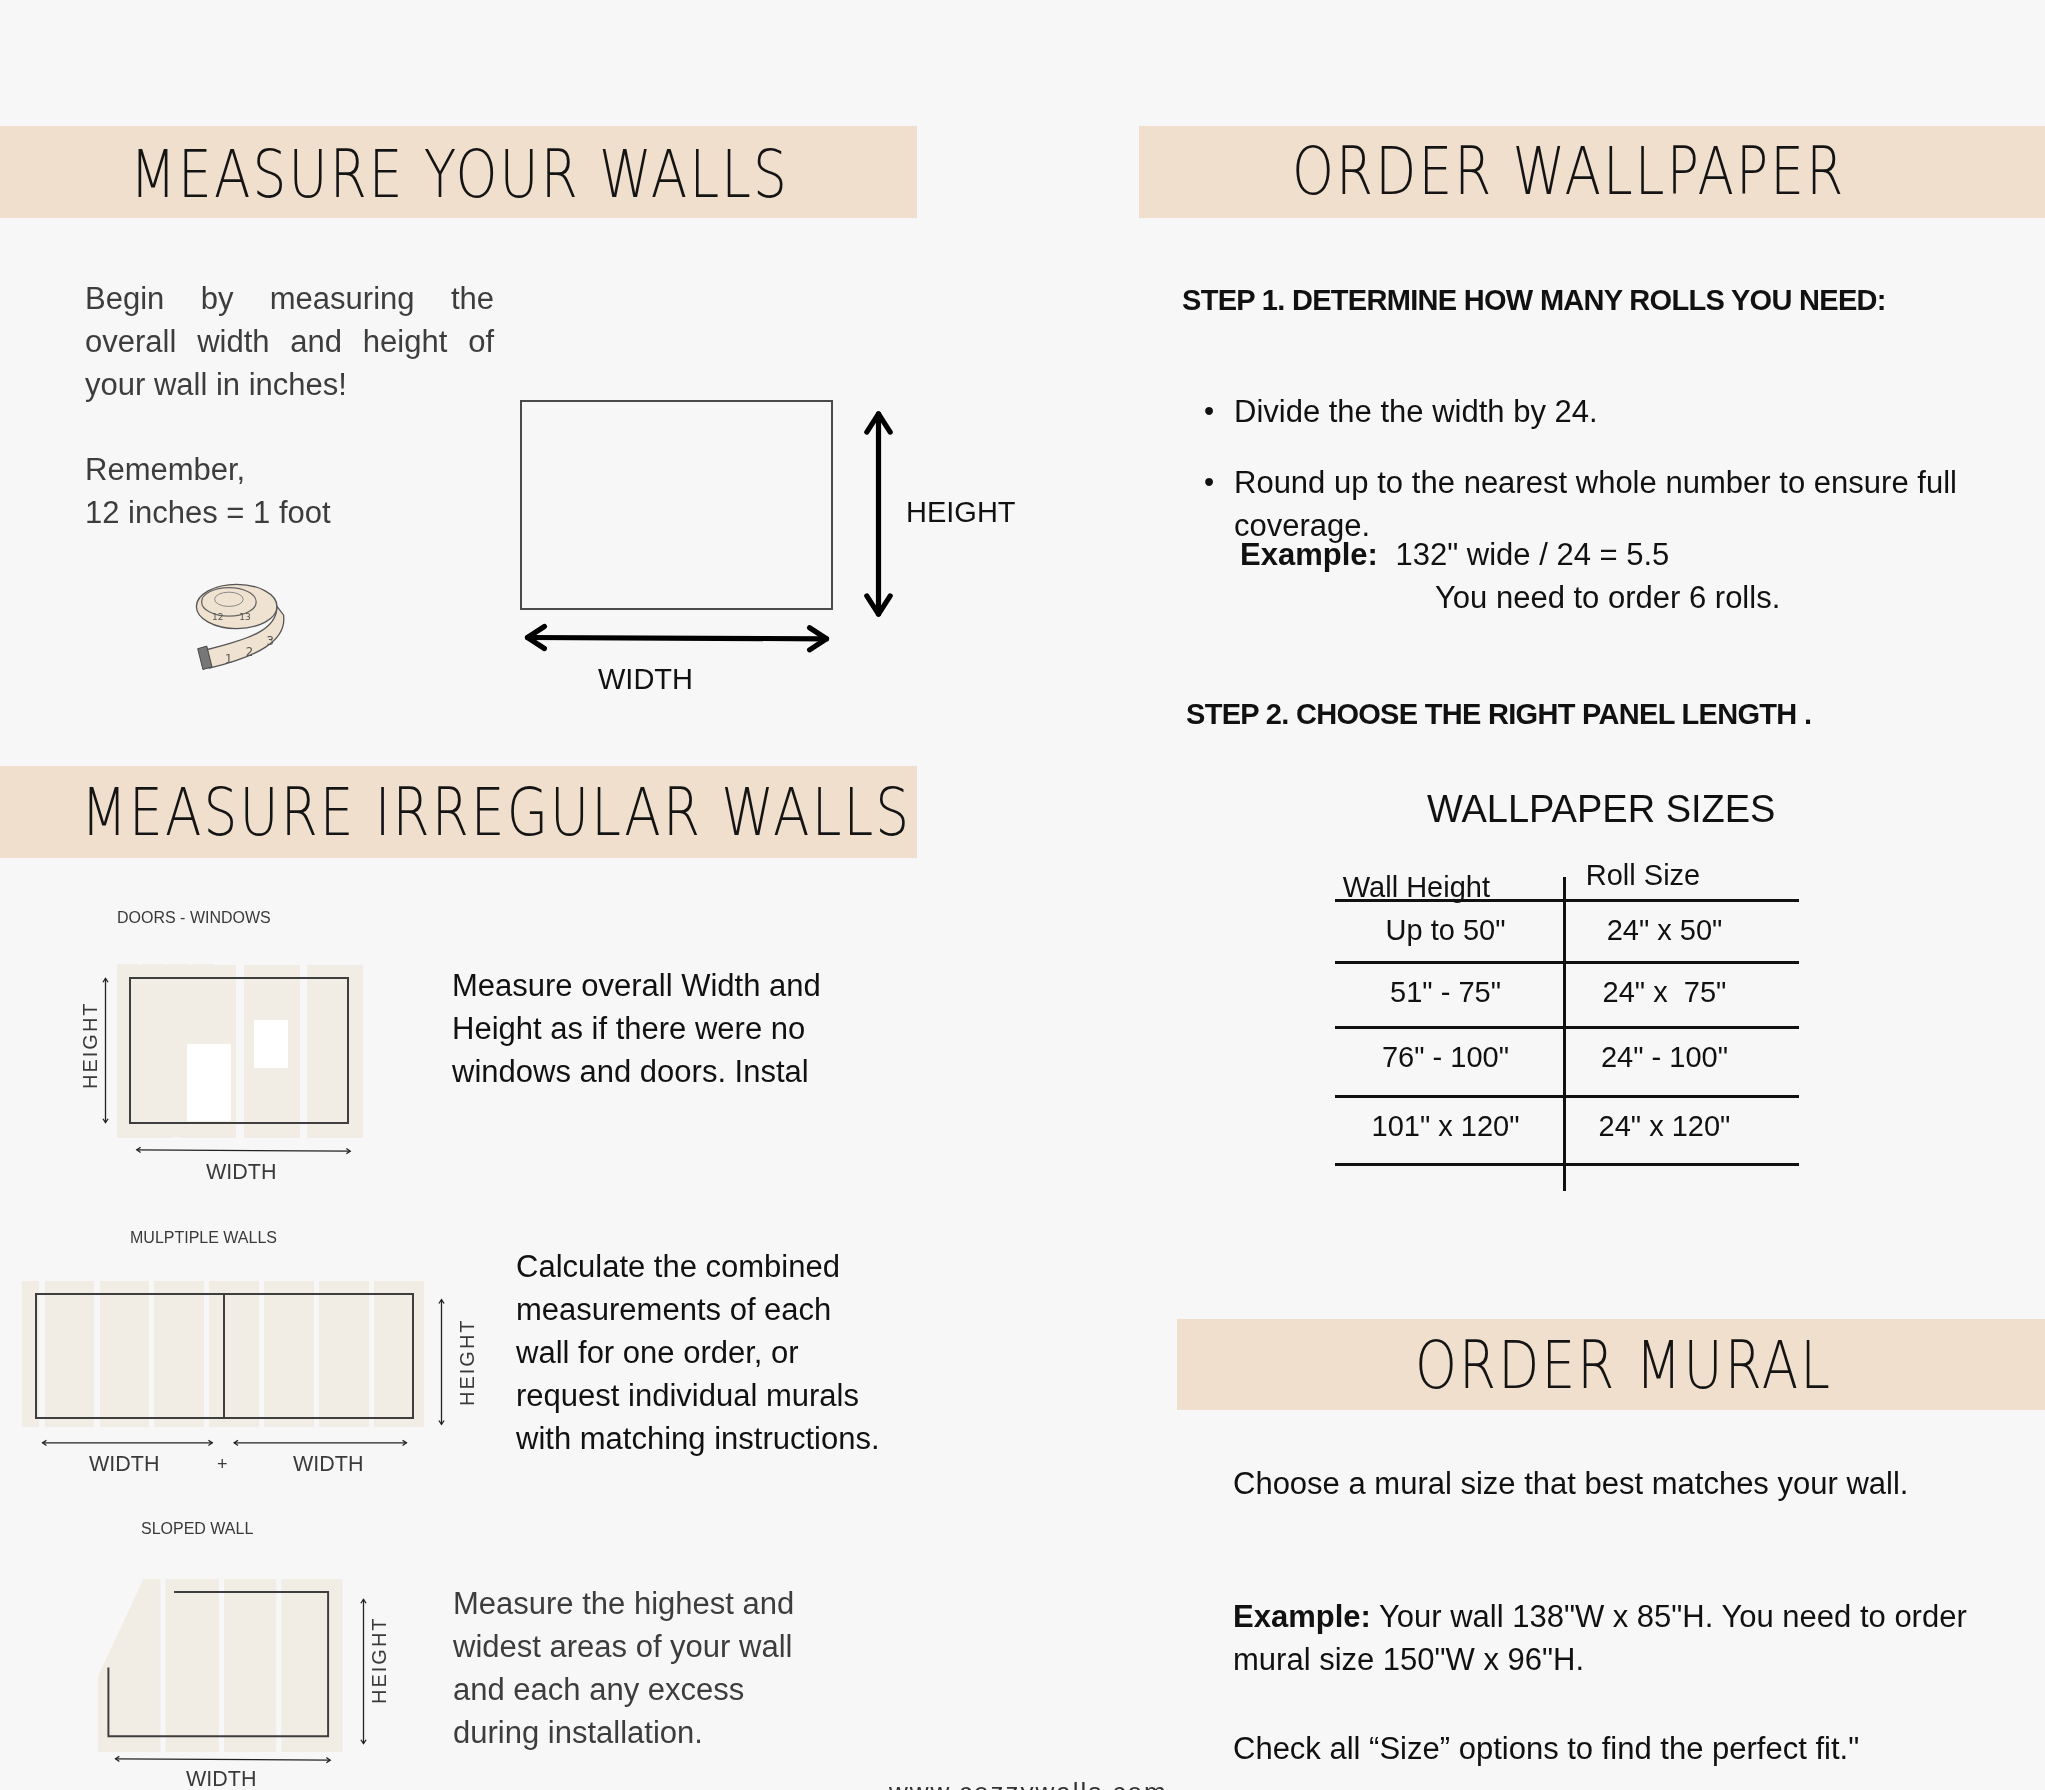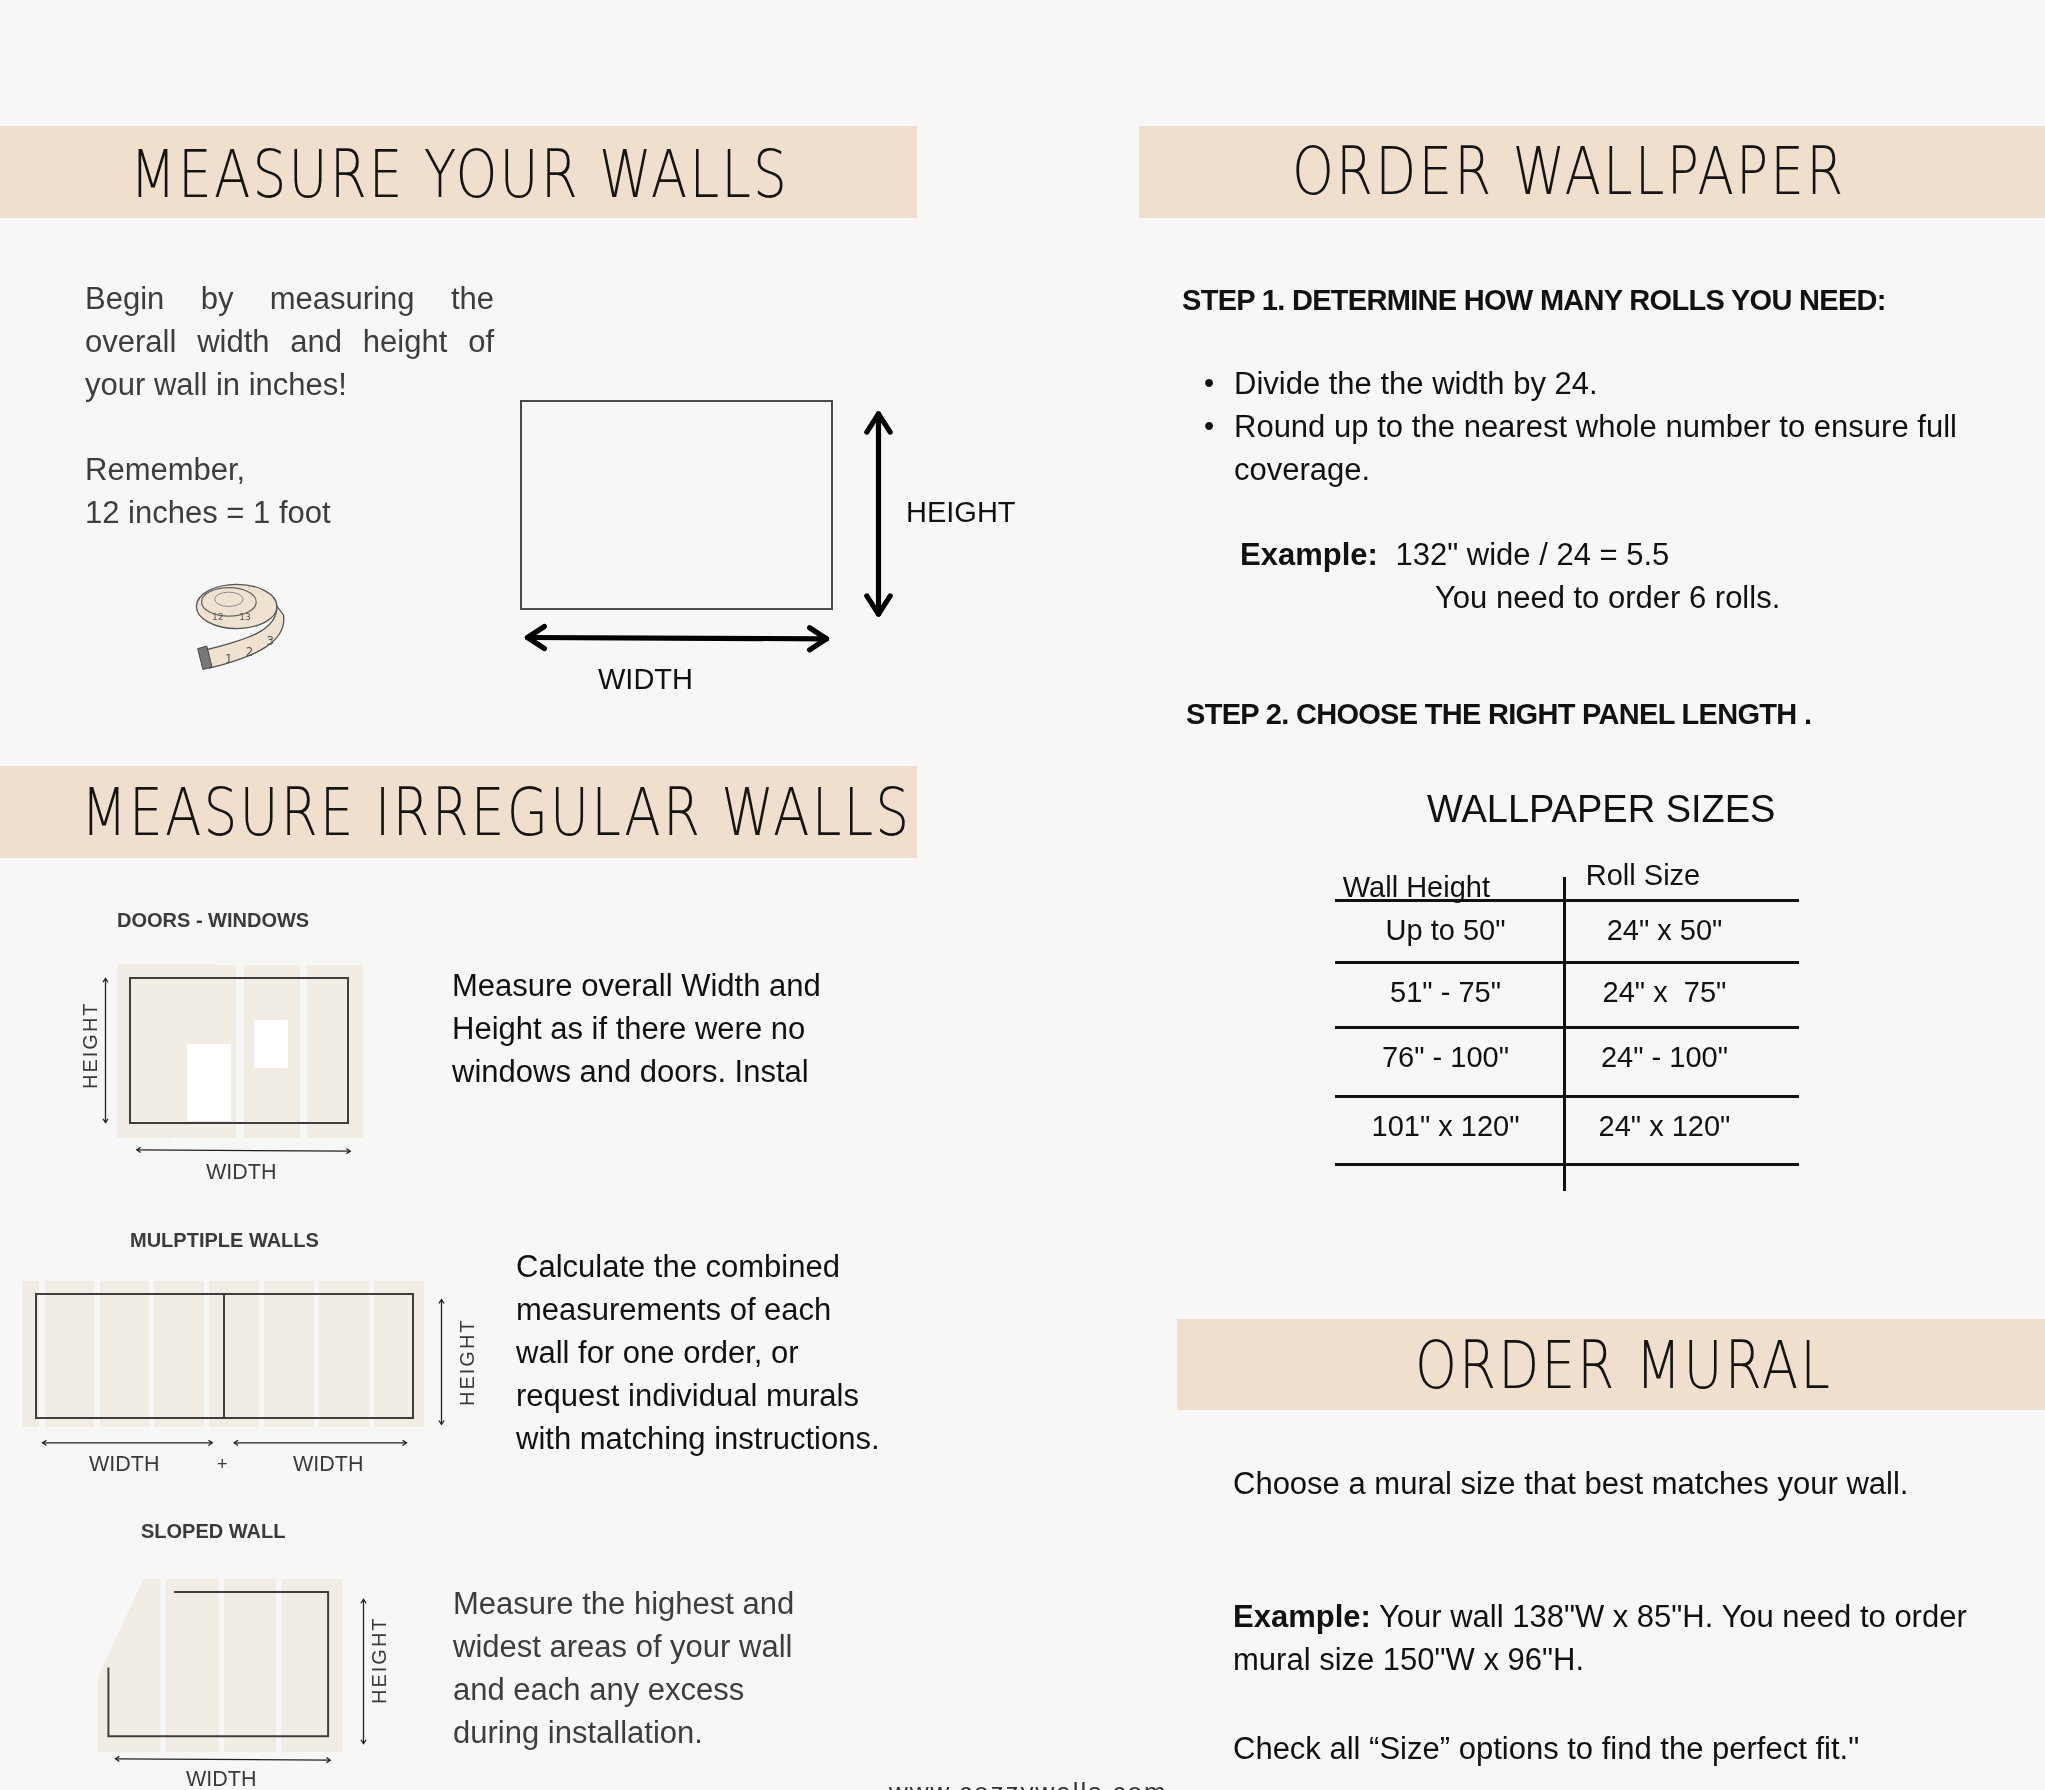--- a/index.html
+++ b/index.html
@@ -5,26 +5,26 @@
   html, body { margin:0; padding:0; }
   body { width:2046px; height:1790px; background:#f7f7f7; position:relative; overflow:hidden;
          font-family:"Liberation Sans", "DejaVu Sans", sans-serif; color:#3b3b3b; }
   .abs { position:absolute; }
   .band { position:absolute; background:#efdfcc; }
   .band-title { position:absolute; font-family:"DejaVu Sans", sans-serif; font-weight:300; color:#141414;
                 letter-spacing:2.6px; transform:scaleX(0.82); transform-origin:left center; white-space:nowrap; }
   .body-text { font-size:31px; line-height:43px; color:#3d3d3d; }
   .dark { color:#111; }
   .bold-head { font-weight:700; color:#111; white-space:nowrap; }
-  .sub-head { font-weight:700; color:#3a3a3a; font-size:20px; white-space:nowrap; }
+  .sub-head { font-weight:400; color:#3a3a3a; font-size:16px; white-space:nowrap; }
   .small-label { font-size:21.5px; color:#3a3a3a; white-space:nowrap; }
   .justify { text-align:justify; text-align-last:left; }
   .sizes-cell { font-size:29px; color:#111; text-align:center; }
   ul.bullets { margin:0; padding:0; list-style:none; }
-  ul.bullets li { position:relative; padding-left:30px; }
+  ul.bullets li { position:relative; padding-left:30px;margin-top:28px; }
   ul.bullets li::before { content:"\2022"; position:absolute; left:0; top:0; font-size:29px; }
   svg { position:absolute; overflow:visible; }
 </style>
 </head>
 <body>
 
 <div class="band" style="left:0;top:126px;width:917px;height:92px;"></div>
 <div class="band-title" style="left:130px;top:137px;font-size:65px;">MEASURE YOUR WALLS</div>
 
 <div class="abs body-text justify" style="left:85px;top:277px;width:409px;">Begin by measuring the overall width and height of your wall in inches!</div>

